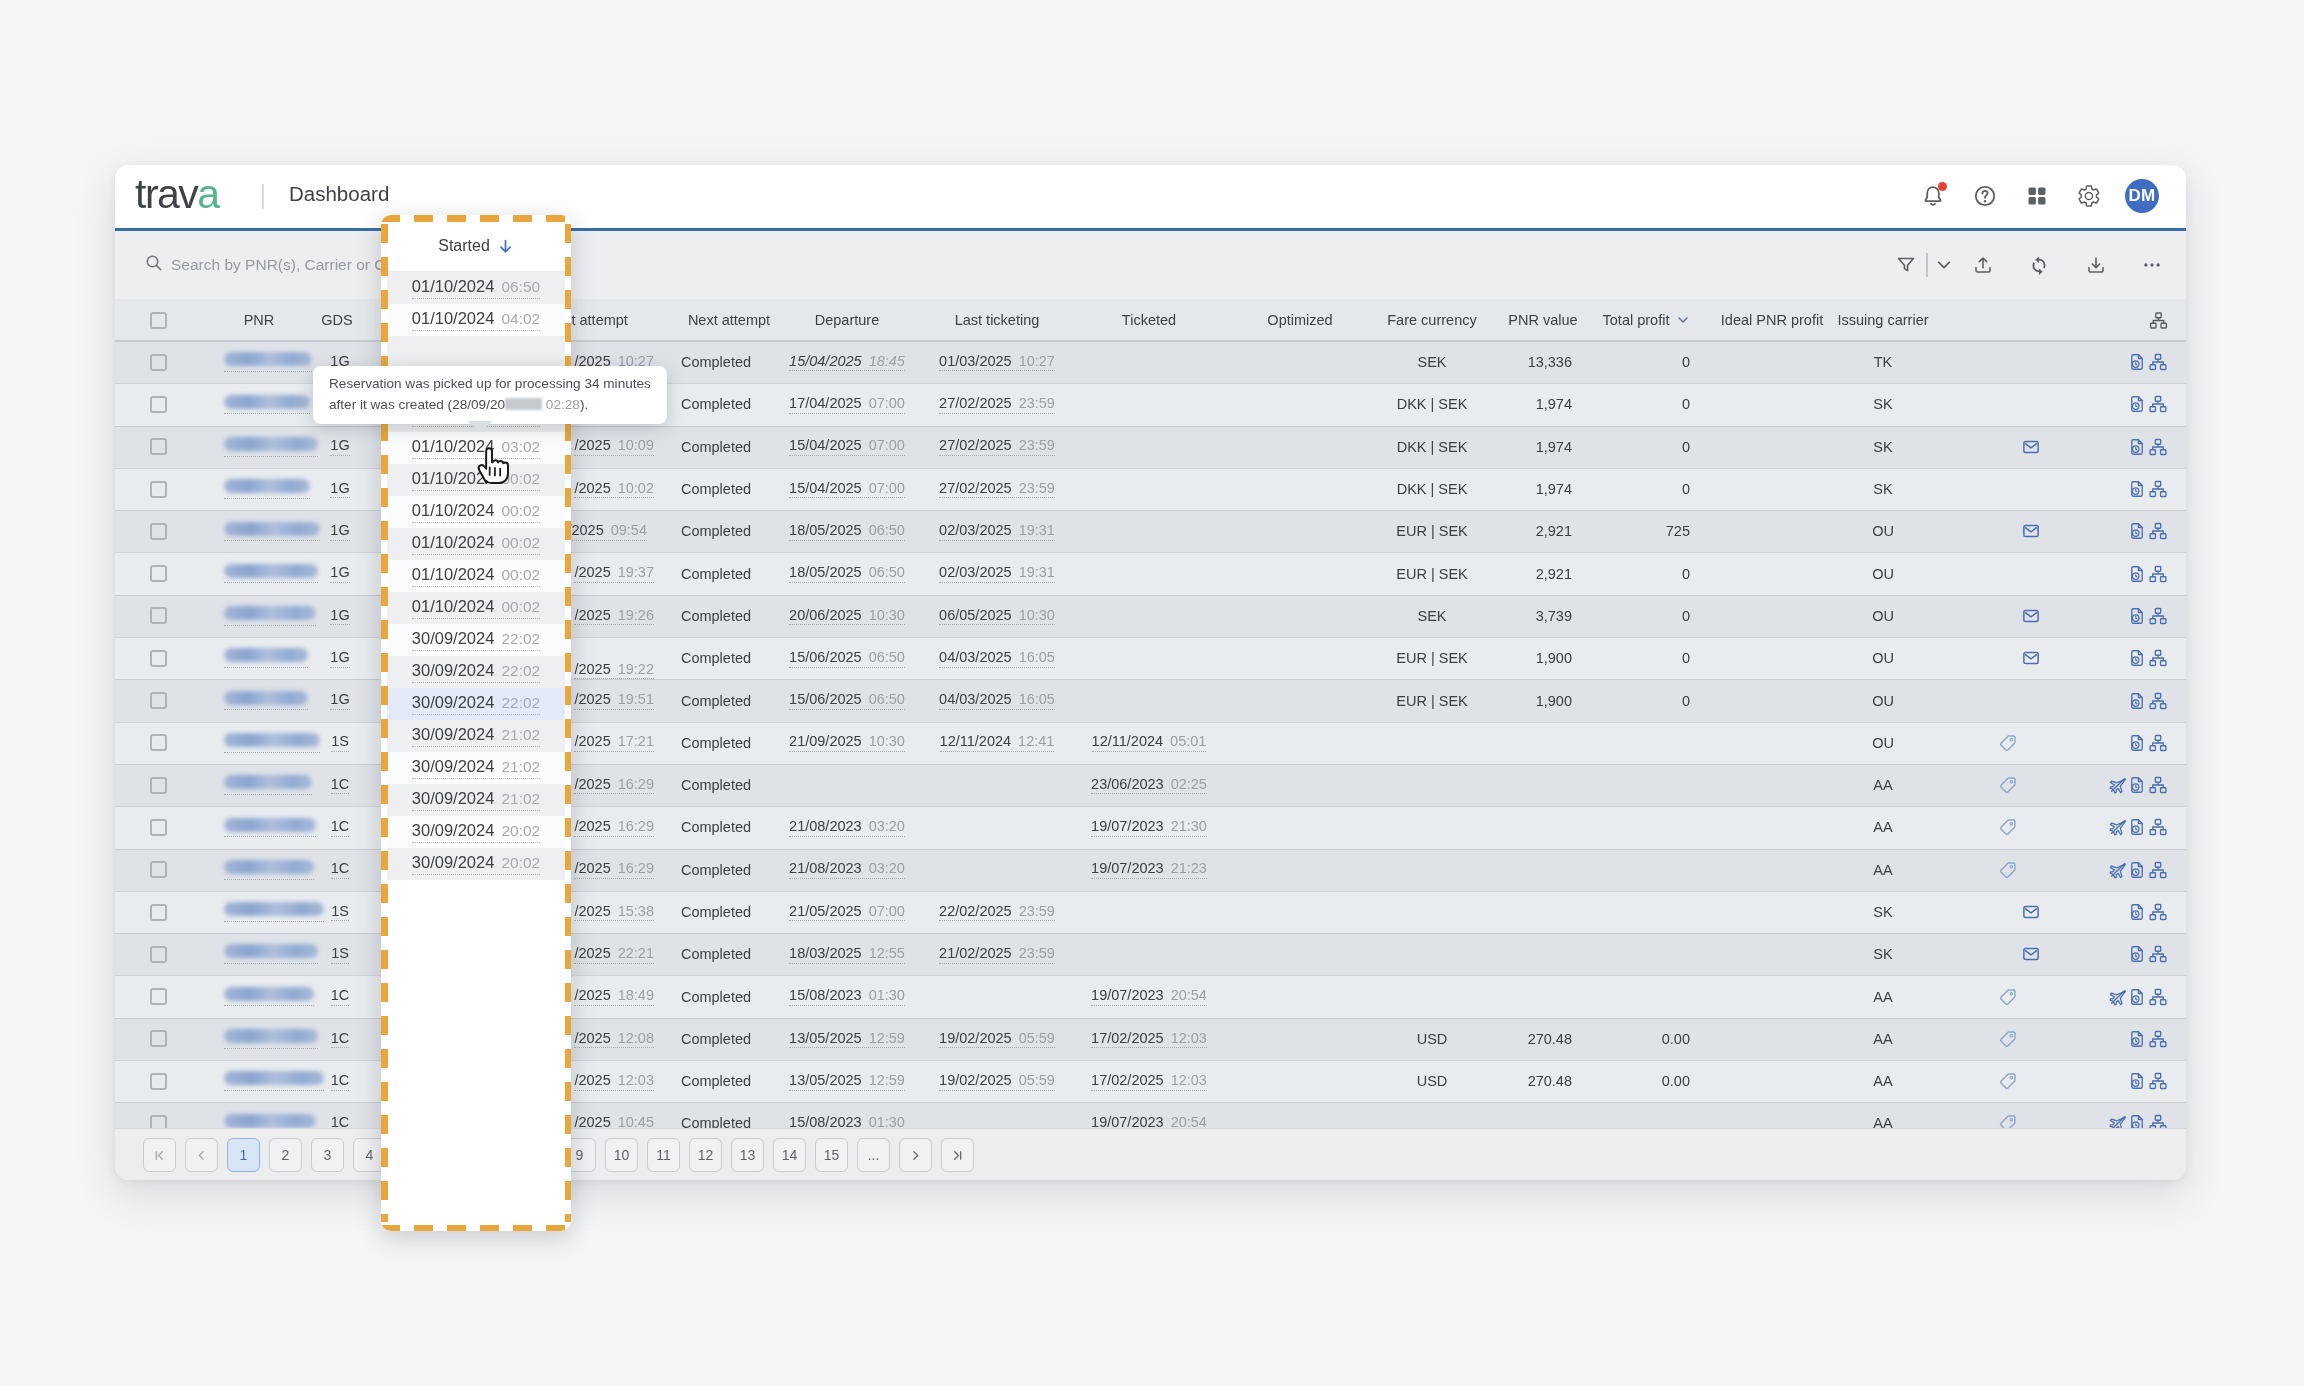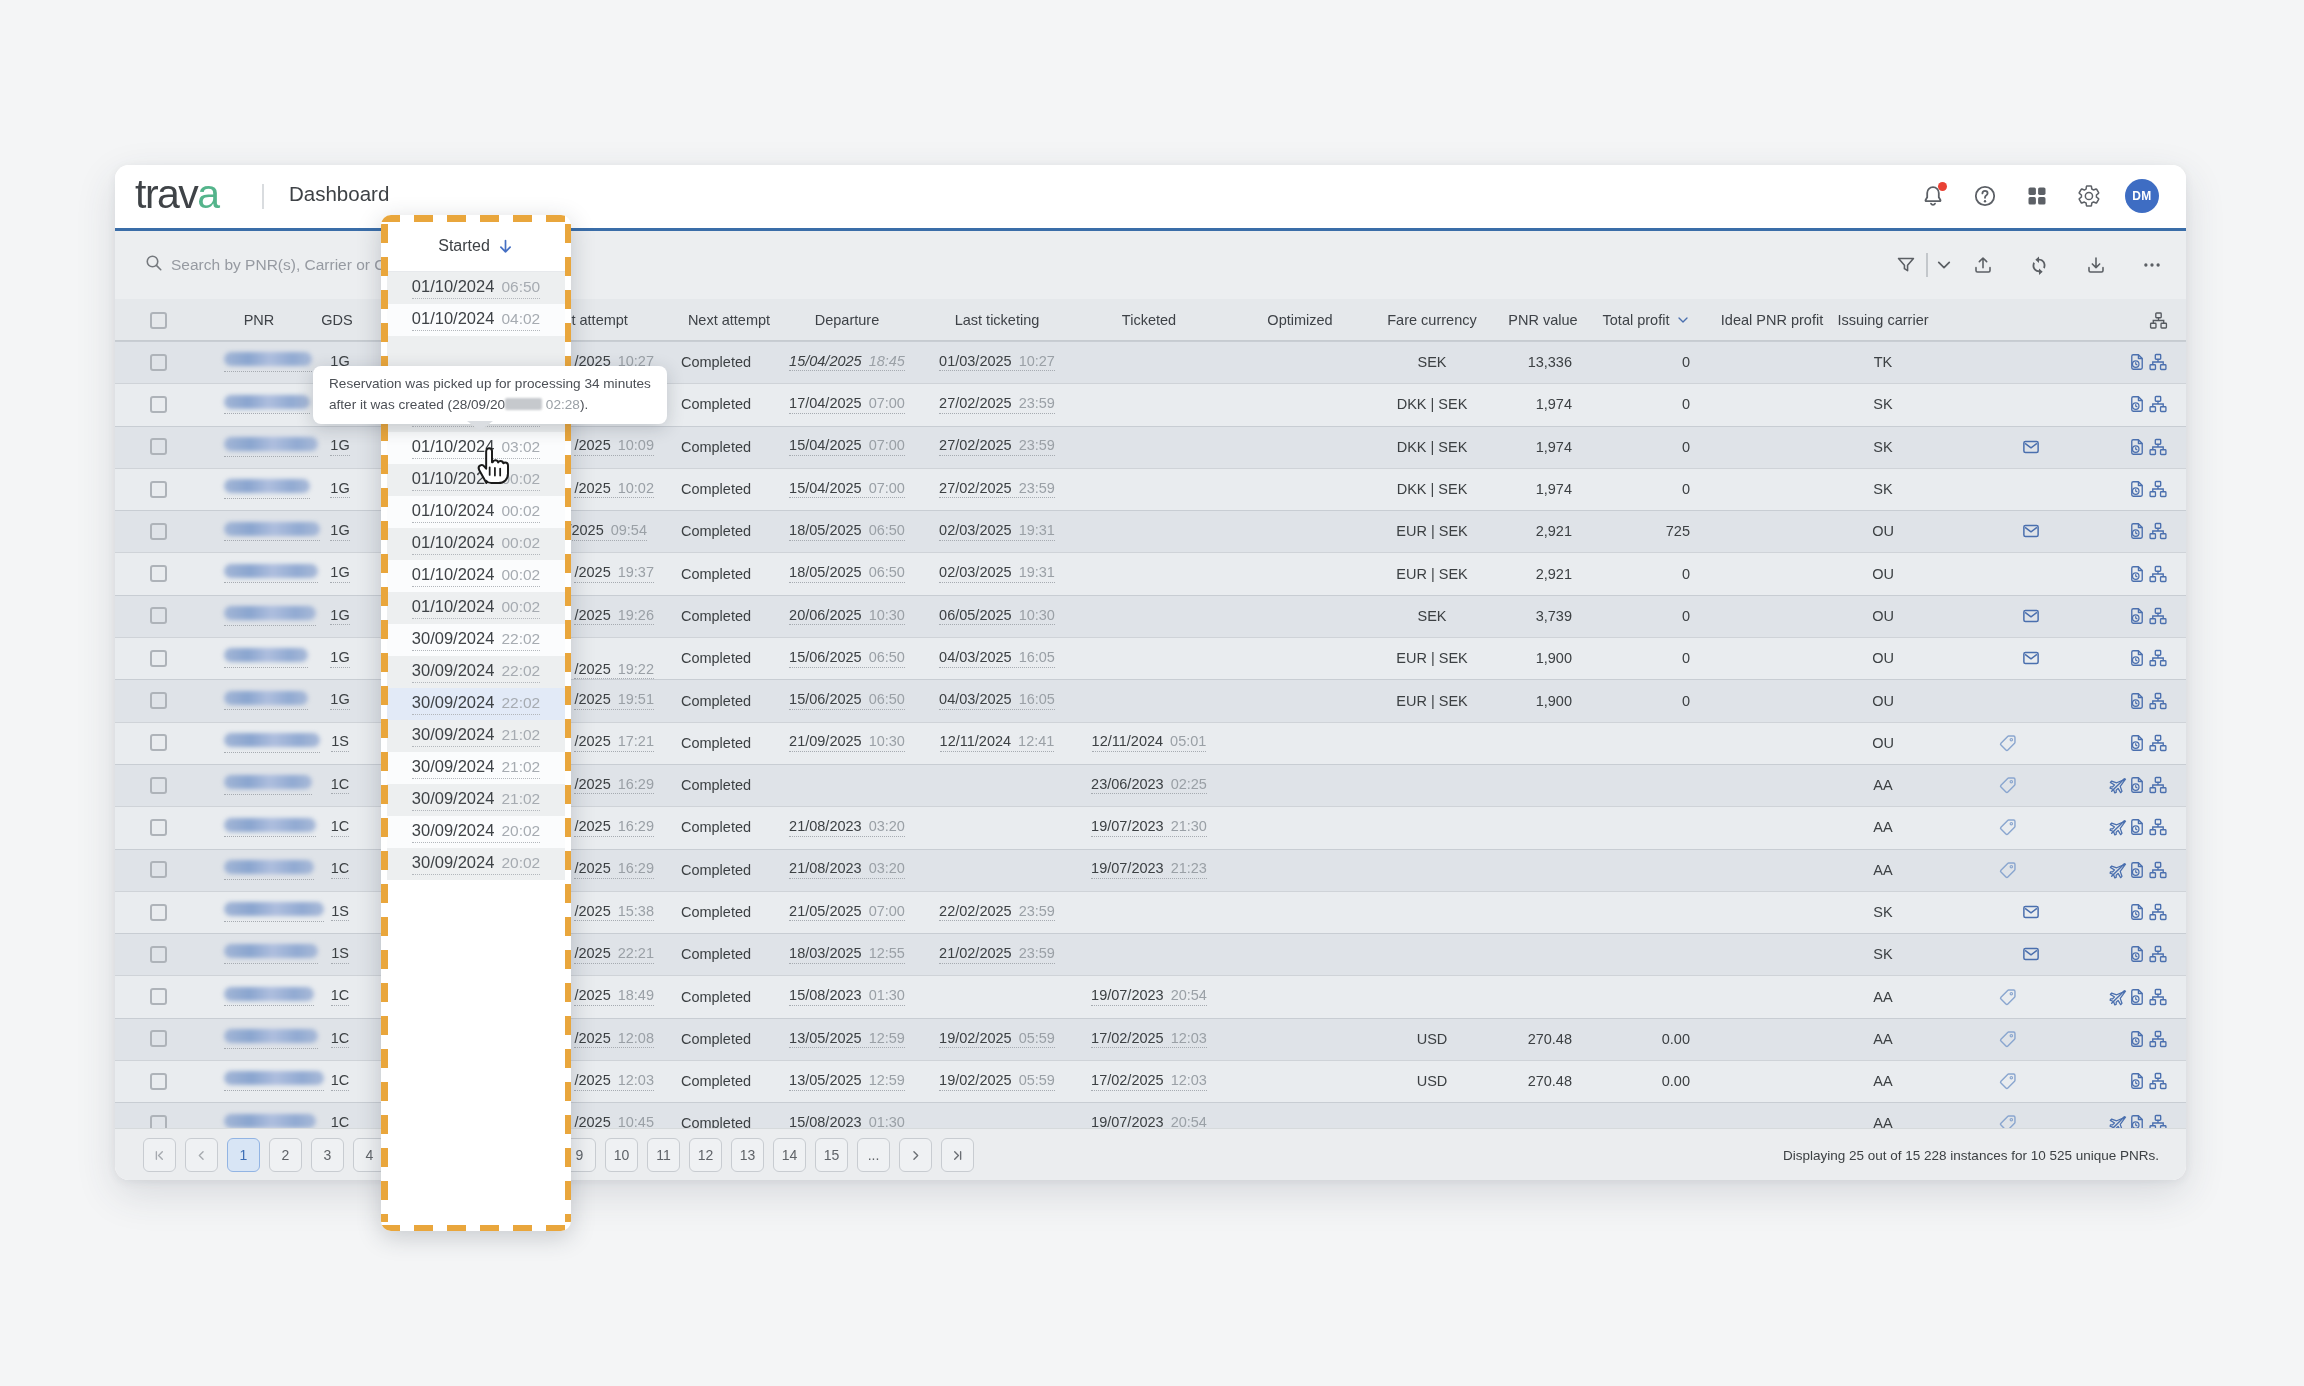--- a/index.html
+++ b/index.html
@@ -14,21 +14,21 @@
   
   .topbar { position:absolute; left:0; top:0; right:0; height:63px; background:#fff; }
   .logo { position:absolute; left:20px; top:6px; font-size:41px; letter-spacing:-1.5px; font-weight:500; color:#3f4347; }
   .logo .accent { color:#54b48b; }
   .logo-divider { position:absolute; left:147px; top:19px; width:1.5px; height:25px; background:#d9dcdf; }
   .page-title { position:absolute; left:174px; top:17px; font-size:20.5px; font-weight:500; color:#3e4246; }
   .topbar-icons { position:absolute; inset:0; pointer-events:none; }
   .tb-icon { position:absolute; top:31px; transform:translate(-50%,-50%); width:24px; height:24px; color:#5c6066; }
   .tb-icon svg { width:100%; height:100%; display:block; }
   .avatar { position:absolute; left:2010px; top:14px; width:34px; height:34px; border-radius:50%;
-            background:#3e6dc3; color:#fff; font-size:12px; font-weight:700; letter-spacing:.4px;
+            background:#3e6dc3; color:#fff; font-size:17px; font-weight:700; letter-spacing:.4px;
             display:flex; align-items:center; justify-content:center; }
   .blueline { position:absolute; left:0; top:63px; right:0; height:3.4px; background:#3a6da8; }
 
   
   .searchrow { position:absolute; left:0; top:66px; right:0; height:68px; background:#eceef0; }
   .search-icon { position:absolute; left:30px; top:23px; width:18px; height:18px; color:#75797e; }
   .search-icon svg { width:100%; height:100%; display:block; }
   .search-placeholder { position:absolute; left:56px; top:0; height:68px; display:flex; align-items:center;
                         font-size:15.5px; color:#969aa1; }
   .st-icon { position:absolute; top:34px; transform:translate(-50%,-50%); width:21px; height:21px; color:#5b5f64; }
@@ -1274,21 +1274,20 @@
           <svg>
             <use href="#i-chev-right"></use>
           </svg>
         </span>
         <span class="pbtn nav">
           <svg>
             <use href="#i-chev-last"></use>
           </svg>
         </span>
       </div>
-    <div class="summary">Displaying 25 out of 15 228 instances for 10 525 unique PNRs.</div>
   </div>
 </div>
 
 <div class="panel">
   <div class="panel-header">
     <span class="label">Started</span>
     <span class="arrow">
         <svg>
           <use href="#i-arrow-down"></use>
         </svg>

